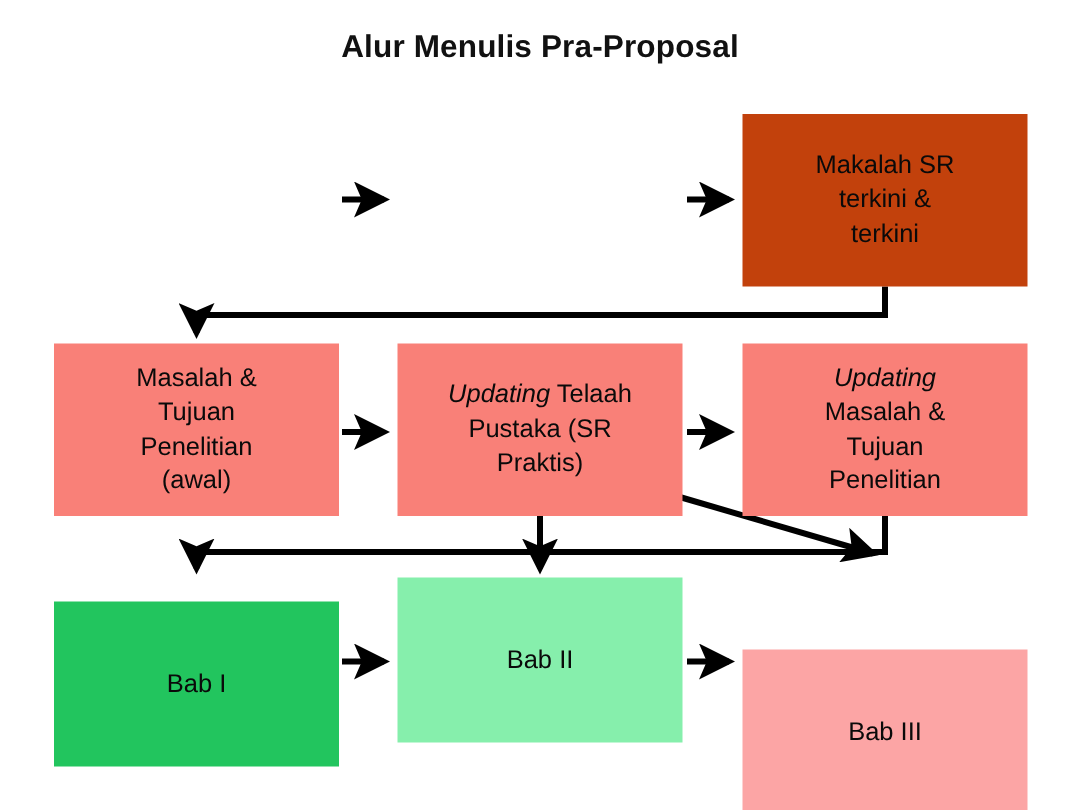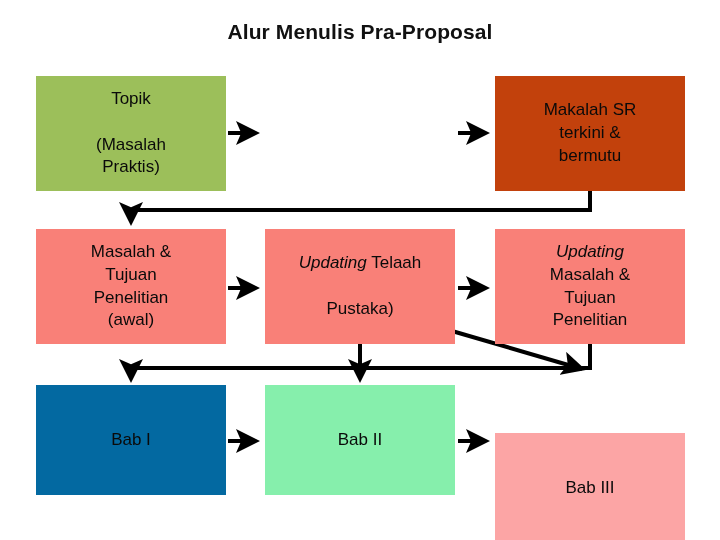--- a/index.html
+++ b/index.html
@@ -60,21 +60,21 @@
   }
   
   #node-topik        { left: 36px;  top: 76px;  width: 190px; height: 115px; background: #9CBF5A; }
   #node-katakunci    { left: 265px; top: 76px;  width: 190px; height: 115px; background: #6CB252; }
   #node-makalahsr    { left: 495px; top: 76px;  width: 190px; height: 115px; background: #c2410c; }
 
   #node-masalahawal  { left: 36px;  top: 229px; width: 190px; height: 115px; background: #F98078; }
   #node-telaah       { left: 265px; top: 229px; width: 190px; height: 115px; background: #F98078; align-items: center; }
   #node-updmasalah   { left: 495px; top: 229px; width: 190px; height: 115px; background: #F98078; }
 
-  #node-bab1         { left: 36px;  top: 385px; width: 190px; height: 110px; background: #0369a1; }
+  #node-bab1         { left: 36px;  top: 401px; width: 190px; height: 110px; background: #22c55e; }
   #node-bab2         { left: 265px; top: 385px; width: 190px; height: 110px; background: #86efac; }
   #node-bab3         { left: 495px; top: 385px; width: 190px; height: 110px; background: #fca5a5; margin-top: 48px; }
 </style>
 </head>
 <body>
 
 <div id="stage">
 
   <div id="diagram-title">Alur Menulis Pra-Proposal</div>
 
@@ -116,52 +116,44 @@
     </g>
 
     <g>
       <line x1="228" y1="441" x2="256" y2="441" stroke="#000000" stroke-width="4" marker-end="url(#ah)"></line>
     </g>
     <g>
       <line x1="458" y1="441" x2="486" y2="441" stroke="#000000" stroke-width="4" marker-end="url(#ah)"></line>
     </g>
   </svg>
 
-  <div class="node" id="node-topik">
-    <span class="node-text">
-      <span>Topik</span><br>
-      <span style="display:inline-block;height:10px;"></span><br>
-      <span>(Masalah</span><br>
-      <span>Praktis)</span>
-    </span>
-  </div>
 
 
   <div class="node" id="node-makalahsr">
     <span class="node-text">
       <span>Makalah SR</span><br>
       <span>terkini &amp;</span><br>
-      <span>bermutu</span>
+      <span>terkini</span>
     </span>
   </div>
 
   <div class="node" id="node-masalahawal">
     <span class="node-text">
       <span>Masalah &amp;</span><br>
       <span>Tujuan</span><br>
       <span>Penelitian</span><br>
       <span>(awal)</span>
     </span>
   </div>
 
   <div class="node" id="node-telaah">
     <span class="node-text">
       <span class="ital">Updating</span><span> Telaah</span><br>
-      <br>
-      <span>Pustaka)</span>
+      <span>Pustaka (SR</span><br>
+      <span>Praktis)</span>
     </span>
   </div>
 
   <div class="node" id="node-updmasalah">
     <span class="node-text">
       <span class="ital">Updating</span><br>
       <span>Masalah &amp;</span><br>
       <span>Tujuan</span><br>
       <span>Penelitian</span>
     </span>

